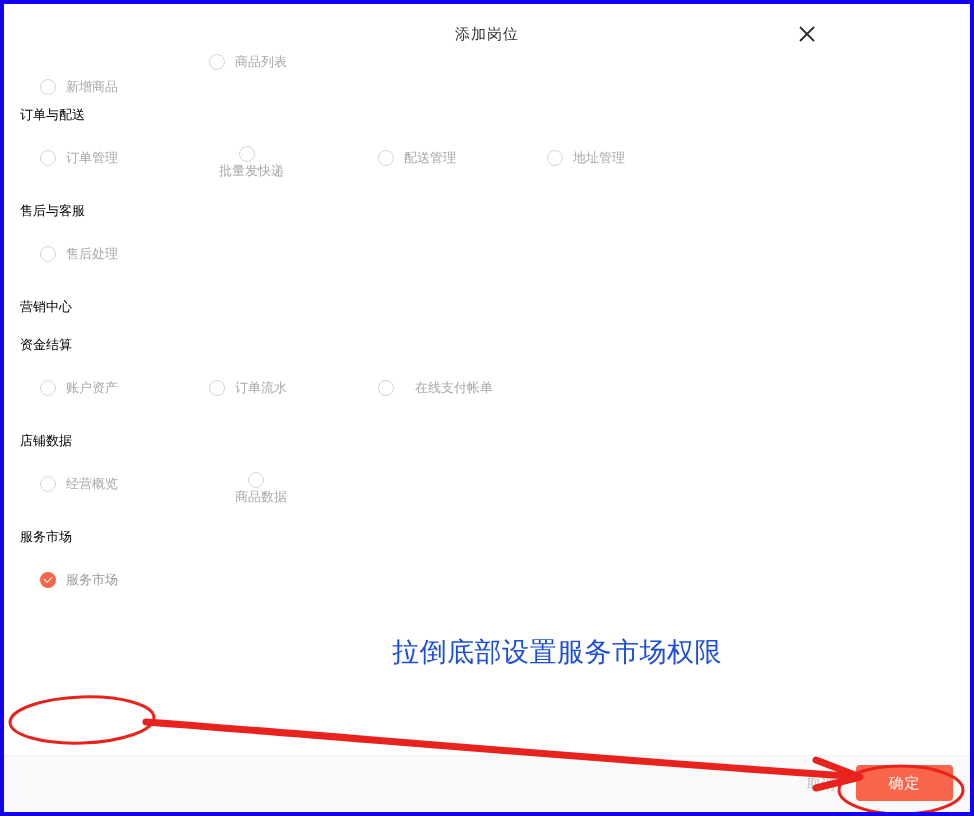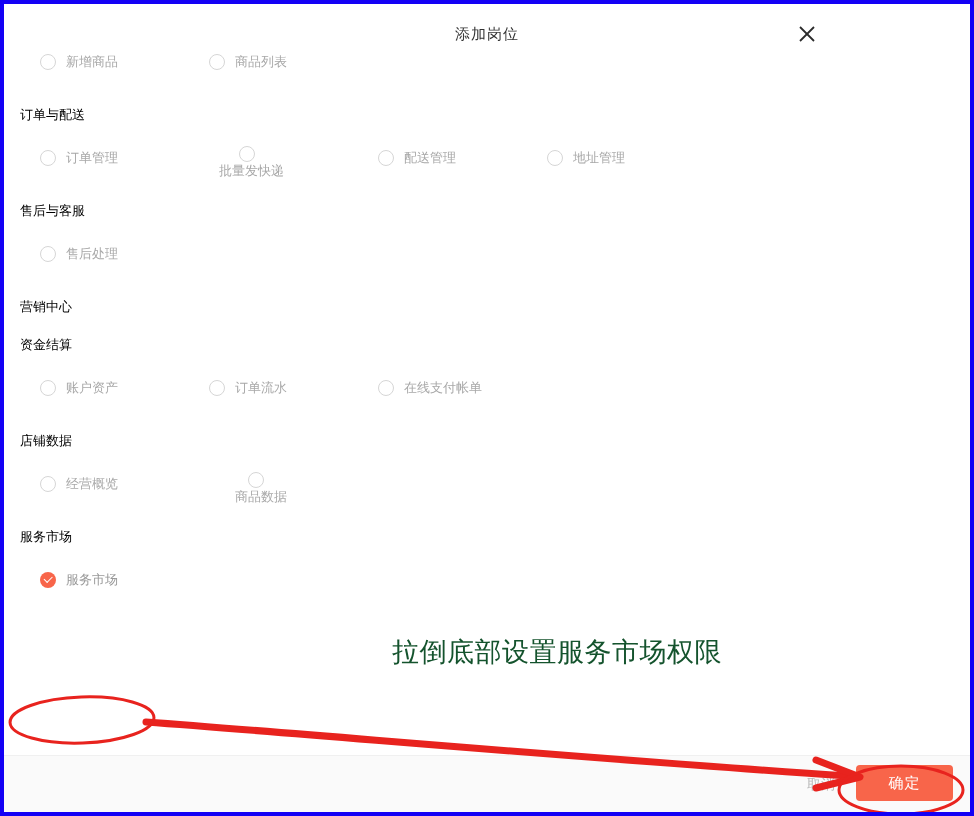--- a/index.html
+++ b/index.html
@@ -172,21 +172,21 @@
     left: 0; top: 0;
     width: 966px;
     height: 808px;
     pointer-events: none;
   }
   .annotation-text {
     position: absolute;
     left: 388px;
     top: 630px;
     font-size: 27px;
-    color: #14532d;
+    color: #1d4ed8;
     white-space: nowrap;
     letter-spacing: 0.5px;
   }
 </style>
 </head>
 <body>
 
 <div id="screen">
 
   <div class="dialog">
@@ -198,79 +198,79 @@
           <line x1="6" y1="6" x2="20" y2="20" stroke="#2b2b2b" stroke-width="1.8"></line>
           <line x1="20" y1="6" x2="6" y2="20" stroke="#2b2b2b" stroke-width="1.8"></line>
         </svg>
       </div>
     </div>
 
     <div class="dialog-body">
 
       <div class="group" style="margin-top:-14px;">
         <div class="group-items">
+          <div class="perm-item" style="left:36px;margin-top:25px;">
+            <span class="radio"></span>
+            <span class="perm-label">新增商品</span>
+          </div>
+          <div class="perm-item" style="left:205px;">
+            <span class="radio"></span>
+            <span class="perm-label">商品列表</span>
+          </div>
+        </div>
+      </div>
+
+      <div class="group" style="margin-top:20px;">
+        <h3 class="group-title">订单与配送</h3>
+        <div class="group-items" style="margin-top:12px;">
           <div class="perm-item" style="left:36px;">
             <span class="radio"></span>
-            <span class="perm-label">新增商品</span>
+            <span class="perm-label">订单管理</span>
+          </div>
+          <div class="perm-item" style="left:205px;flex-direction:column;">
+            <span class="radio"></span>
+            <span class="perm-label">批量发快递</span>
+          </div>
+          <div class="perm-item" style="left:374px;">
+            <span class="radio"></span>
+            <span class="perm-label">配送管理</span>
+          </div>
+          <div class="perm-item" style="left:543px;">
+            <span class="radio"></span>
+            <span class="perm-label">地址管理</span>
+          </div>
+        </div>
+      </div>
+
+      <div class="group" style="margin-top:20px;">
+        <h3 class="group-title">售后与客服</h3>
+        <div class="group-items" style="margin-top:12px;">
+          <div class="perm-item" style="left:36px;">
+            <span class="radio"></span>
+            <span class="perm-label">售后处理</span>
+          </div>
+        </div>
+      </div>
+
+      <div class="group" style="margin-top:20px;">
+        <h3 class="group-title">营销中心</h3>
+      </div>
+
+      <div class="group" style="margin-top:20px;">
+        <h3 class="group-title">资金结算</h3>
+        <div class="group-items" style="margin-top:12px;">
+          <div class="perm-item" style="left:36px;">
+            <span class="radio"></span>
+            <span class="perm-label">账户资产</span>
           </div>
           <div class="perm-item" style="left:205px;">
             <span class="radio"></span>
-            <span class="perm-label">商品列表</span>
-          </div>
-        </div>
-      </div>
-
-      <div class="group" style="margin-top:20px;">
-        <h3 class="group-title">订单与配送</h3>
-        <div class="group-items" style="margin-top:12px;">
-          <div class="perm-item" style="left:36px;">
-            <span class="radio"></span>
-            <span class="perm-label">订单管理</span>
-          </div>
-          <div class="perm-item" style="left:205px;flex-direction:column;">
-            <span class="radio"></span>
-            <span class="perm-label">批量发快递</span>
-          </div>
-          <div class="perm-item" style="left:374px;">
-            <span class="radio"></span>
-            <span class="perm-label">配送管理</span>
-          </div>
-          <div class="perm-item" style="left:543px;">
-            <span class="radio"></span>
-            <span class="perm-label">地址管理</span>
-          </div>
-        </div>
-      </div>
-
-      <div class="group" style="margin-top:20px;">
-        <h3 class="group-title">售后与客服</h3>
-        <div class="group-items" style="margin-top:12px;">
-          <div class="perm-item" style="left:36px;">
-            <span class="radio"></span>
-            <span class="perm-label">售后处理</span>
-          </div>
-        </div>
-      </div>
-
-      <div class="group" style="margin-top:20px;">
-        <h3 class="group-title">营销中心</h3>
-      </div>
-
-      <div class="group" style="margin-top:20px;">
-        <h3 class="group-title">资金结算</h3>
-        <div class="group-items" style="margin-top:12px;">
-          <div class="perm-item" style="left:36px;">
-            <span class="radio"></span>
-            <span class="perm-label">账户资产</span>
-          </div>
-          <div class="perm-item" style="left:205px;">
-            <span class="radio"></span>
             <span class="perm-label">订单流水</span>
           </div>
-          <div class="perm-item" style="left:374px;">
+          <div class="perm-item" style="left:374px;gap:11px;">
             <span class="radio"></span>
             <span class="perm-label">在线支付帐单</span>
           </div>
         </div>
       </div>
 
       <div class="group" style="margin-top:20px;">
         <h3 class="group-title">店铺数据</h3>
         <div class="group-items" style="margin-top:12px;">
           <div class="perm-item" style="left:36px;">

